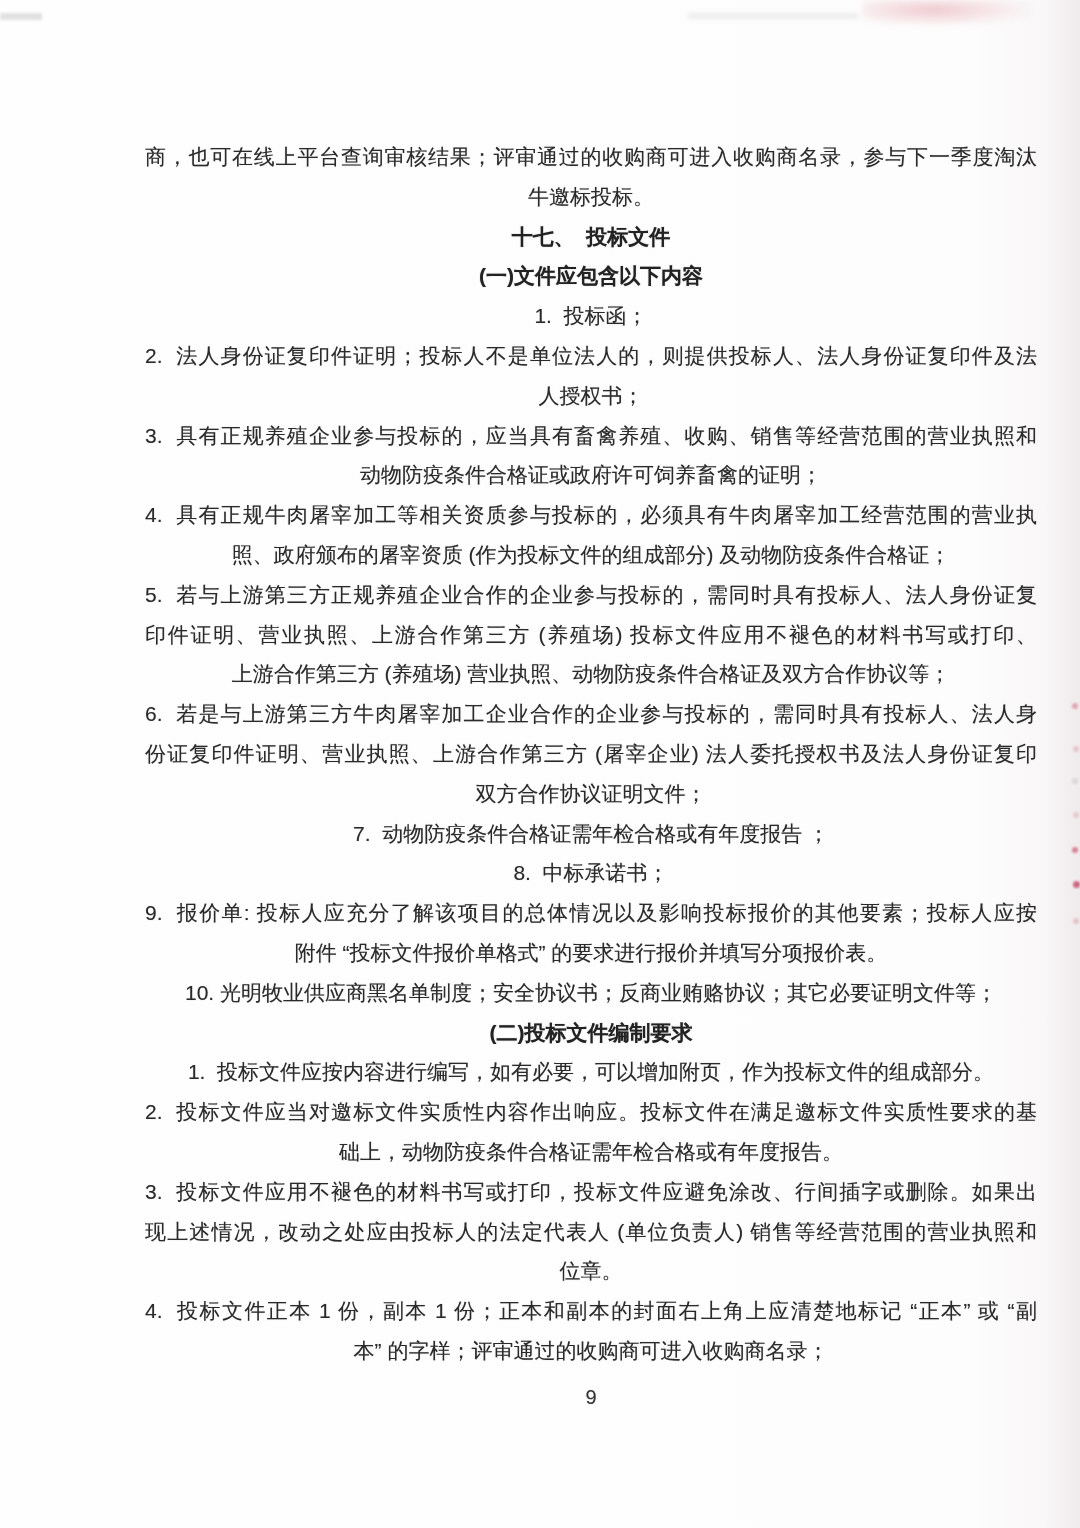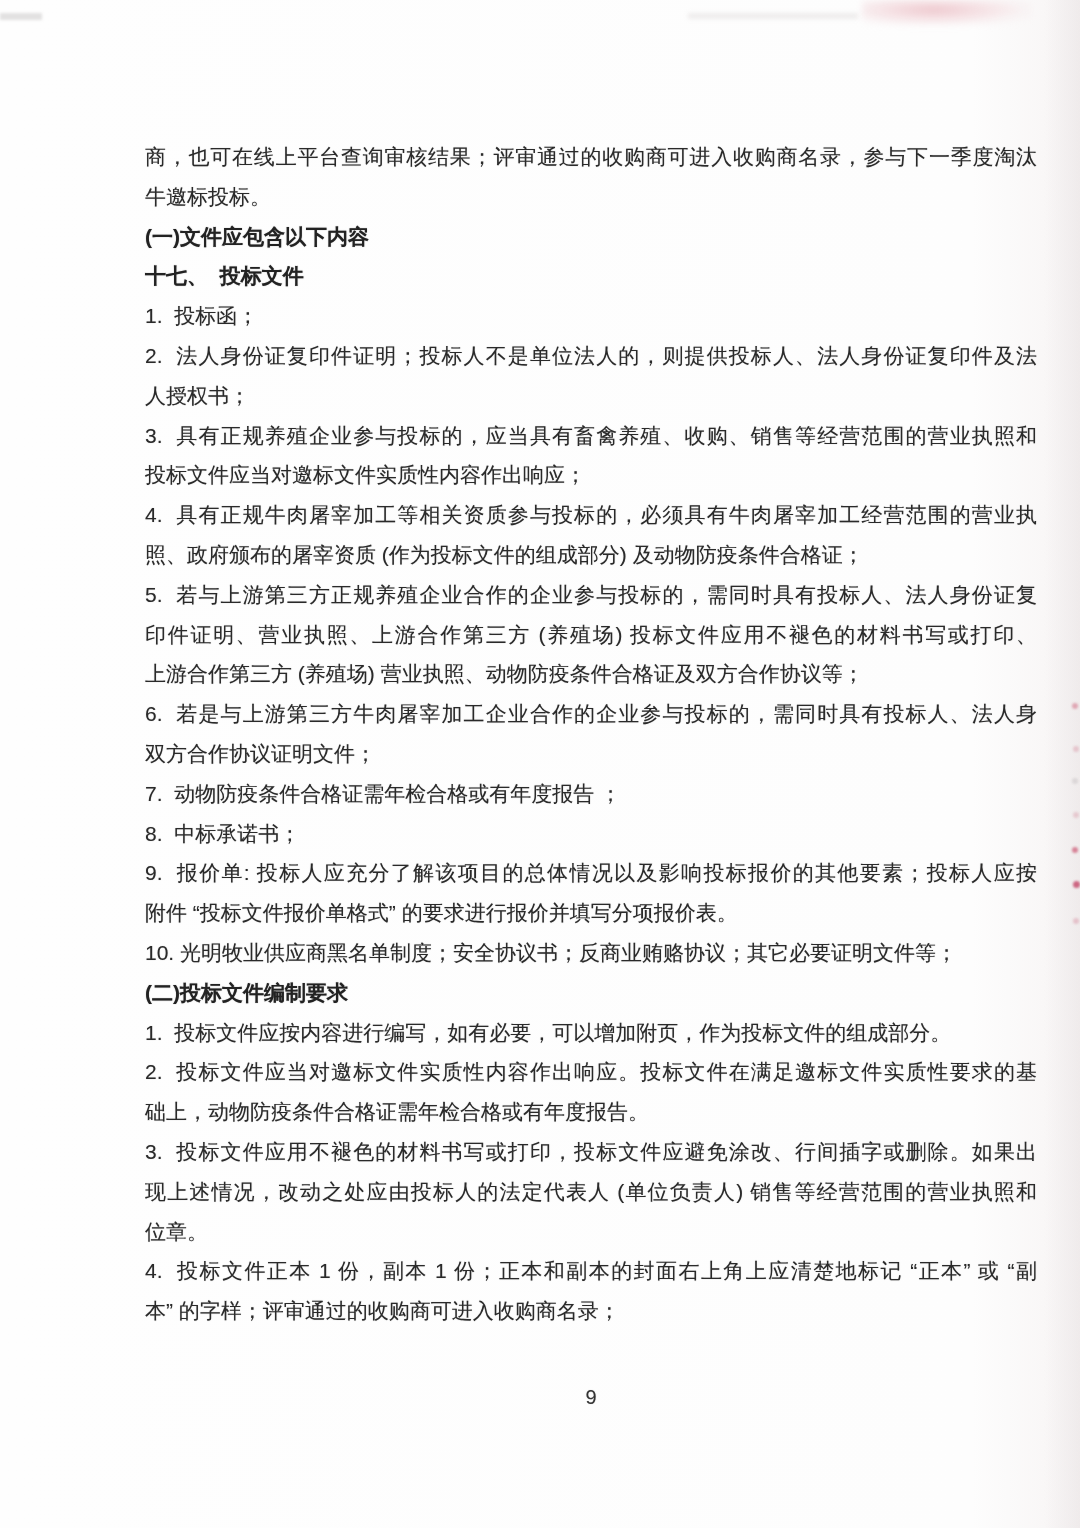--- a/index.html
+++ b/index.html
@@ -22,20 +22,21 @@
     margin-top: 47px;
   }
   .line {
     font-size: 21px;
     line-height: 39.8px;
     height: 39.8px;
     color: #2a2a2a;
     white-space: nowrap;
     overflow: visible;
     text-shadow: 0 0 1px rgba(45,45,45,0.35);
+    text-align: center;
   }
   .line.bold {
     font-weight: bold;
     color: #222222;
     text-shadow: 0 0 1px rgba(30,30,30,0.5);
   }
   .line.just {
     white-space: normal;
     text-align: justify;
     text-align-last: justify;
@@ -116,33 +117,34 @@
   <div class="edge-dot d2"></div>
   <div class="edge-dot d3"></div>
   <div class="edge-dot d4"></div>
   <div class="edge-dot d5"></div>
   <div class="edge-dot d6"></div>
   <div class="edge-dot d7"></div>
 
   <div class="content">
       <div class="line just">商，也可在线上平台查询审核结果；评审通过的收购商可进入收购商名录，参与下一季度淘汰</div>
       <div class="line">牛邀标投标。</div>
+      <div class="line bold">十七、&nbsp;&nbsp;投标文件</div>
       <div class="line bold">(一)文件应包含以下内容</div>
-      <div class="line bold">十七、&nbsp;&nbsp;投标文件</div>
       <div class="line">1.&nbsp;&nbsp;投标函；</div>
       <div class="line just">2.&nbsp;&nbsp;法人身份证复印件证明；投标人不是单位法人的，则提供投标人、法人身份证复印件及法</div>
       <div class="line">人授权书；</div>
       <div class="line just">3.&nbsp;&nbsp;具有正规养殖企业参与投标的，应当具有畜禽养殖、收购、销售等经营范围的营业执照和</div>
-      <div class="line">投标文件应当对邀标文件实质性内容作出响应；</div>
+      <div class="line">动物防疫条件合格证或政府许可饲养畜禽的证明；</div>
       <div class="line just">4.&nbsp;&nbsp;具有正规牛肉屠宰加工等相关资质参与投标的，必须具有牛肉屠宰加工经营范围的营业执</div>
       <div class="line">照、政府颁布的屠宰资质 (作为投标文件的组成部分) 及动物防疫条件合格证；</div>
       <div class="line just">5.&nbsp;&nbsp;若与上游第三方正规养殖企业合作的企业参与投标的，需同时具有投标人、法人身份证复</div>
       <div class="line just">印件证明、营业执照、上游合作第三方 (养殖场) 投标文件应用不褪色的材料书写或打印、</div>
       <div class="line">上游合作第三方 (养殖场) 营业执照、动物防疫条件合格证及双方合作协议等；</div>
       <div class="line just">6.&nbsp;&nbsp;若是与上游第三方牛肉屠宰加工企业合作的企业参与投标的，需同时具有投标人、法人身</div>
+      <div class="line just">份证复印件证明、营业执照、上游合作第三方 (屠宰企业) 法人委托授权书及法人身份证复印</div>
       <div class="line">双方合作协议证明文件；</div>
       <div class="line">7.&nbsp;&nbsp;动物防疫条件合格证需年检合格或有年度报告 ；</div>
       <div class="line">8.&nbsp;&nbsp;中标承诺书；</div>
       <div class="line just">9.&nbsp;&nbsp;报价单: 投标人应充分了解该项目的总体情况以及影响投标报价的其他要素；投标人应按</div>
       <div class="line">附件 “投标文件报价单格式” 的要求进行报价并填写分项报价表。</div>
       <div class="line">10.&nbsp;光明牧业供应商黑名单制度；安全协议书；反商业贿赂协议；其它必要证明文件等；</div>
       <div class="line bold">(二)投标文件编制要求</div>
       <div class="line">1.&nbsp;&nbsp;投标文件应按内容进行编写，如有必要，可以增加附页，作为投标文件的组成部分。</div>
       <div class="line just">2.&nbsp;&nbsp;投标文件应当对邀标文件实质性内容作出响应。投标文件在满足邀标文件实质性要求的基</div>
       <div class="line">础上，动物防疫条件合格证需年检合格或有年度报告。</div>

